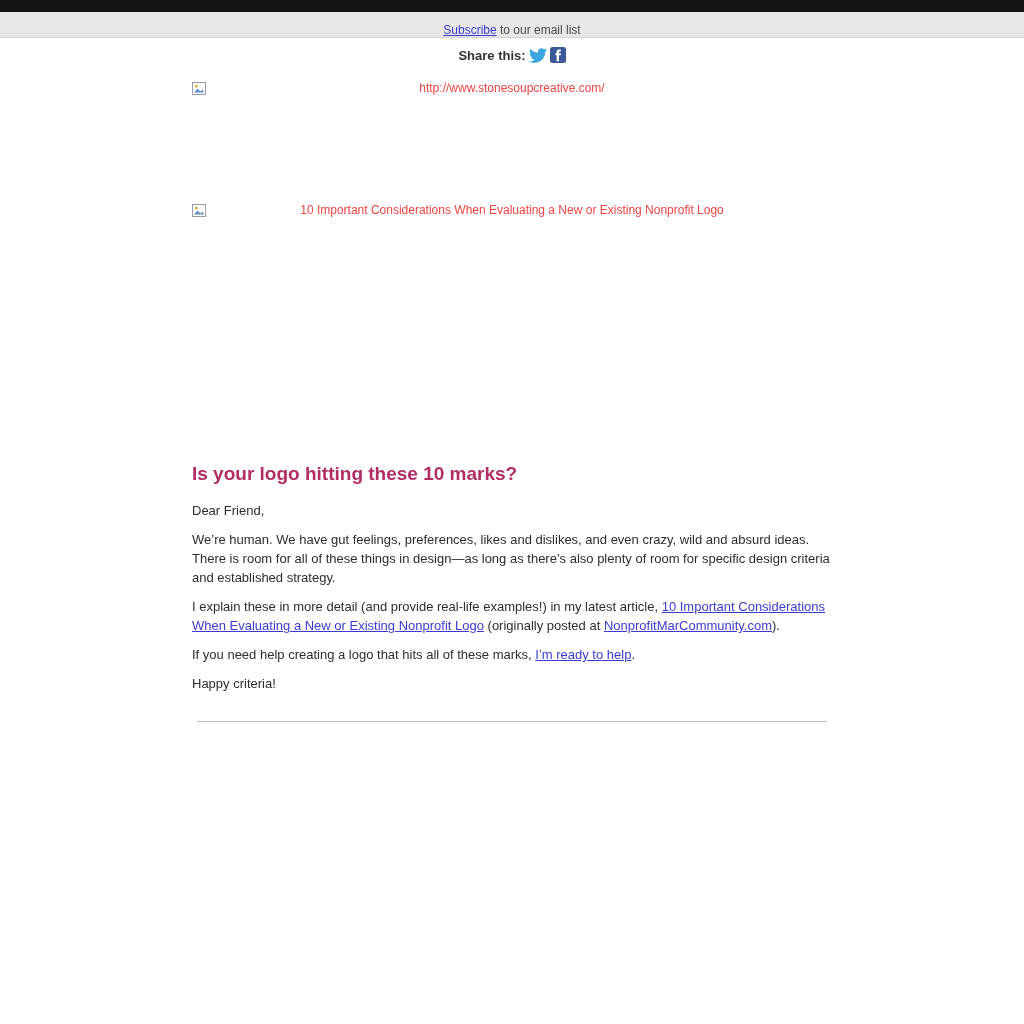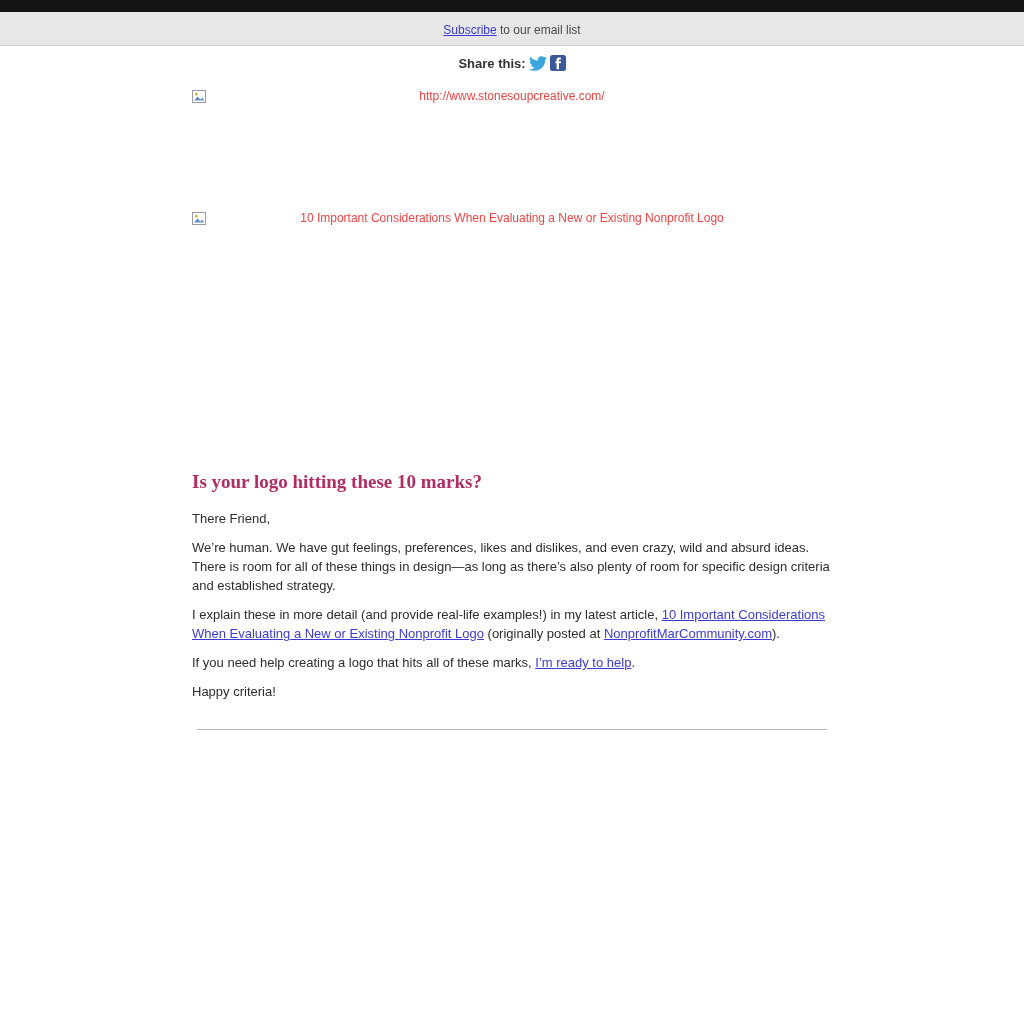--- a/index.html
+++ b/index.html
@@ -8,21 +8,21 @@
     background:#ffffff;
     font-family:"Liberation Sans", sans-serif;
     color:#2d2d2d;
     min-height:1024px;
   }
   .top-bar { height:12px; background:#141414; width:100%; }
   .subscribe-bar {
     background:#e7e7e7;
     border-bottom:1px solid #d4d4d4;
     text-align:center;
-    padding:11px 0 8px 0;
+    padding:11px 0 0 0;
     font-size:12px;
     color:#4a4a4a;
   }
   .subscribe-bar a { color:#3b3bd1; text-decoration:underline; cursor:pointer; }
   .content { width:640px; margin:0 auto; }
   .share-row {
     display:flex; justify-content:center; align-items:center;
     gap:3px; margin-top:7px; height:20px;
     font-size:13px; font-weight:bold; color:#333;
   }
@@ -38,21 +38,20 @@
   .img-block a, .img-block .alt-text {
     color:#ef4444; text-decoration:none; cursor:pointer;
   }
   .broken-icon { position:absolute; left:0; top:1px; }
   h1.article-heading {
     font-size:19px;
     font-weight:bold;
     color:#b12d63;
     margin-top:18px;
     margin-bottom:16px;
-    font-family:Liberation Serif, serif;
   }
   .content p {
     font-size:13px;
     line-height:19px;
     margin-bottom:10px;
     color:#2d2d2d;
   }
   .content p.tight { margin-bottom:12px; }
   .content a.body-link { color:#3b3bd1; text-decoration:underline; cursor:pointer; }
   ol.traits-list {
@@ -113,21 +112,21 @@
         <rect x="0.5" y="0.5" width="13" height="12" fill="#ffffff" stroke="#9a9aa8"></rect>
         <circle cx="4.3" cy="4.2" r="1.4" fill="#d9b23a"></circle>
         <path d="M2 10.5 L5.5 6.5 L8.5 9.5 L10.5 7.5 L12 10.5 Z" fill="#5f8fc7"></path>
       </svg>
     </span>
     <span class="alt-text">10 Important Considerations When Evaluating a New or Existing Nonprofit Logo</span>
   </a>
 
   <h1 class="article-heading">Is your logo hitting these 10 marks?</h1>
 
-  <p>There Friend,</p>
+  <p>Dear Friend,</p>
 
   <p>We’re human. We have gut feelings, preferences, likes and dislikes, and even crazy, wild and absurd ideas. There is room for all of these things in design—as long as there’s also plenty of room for specific design criteria and established strategy.</p>
 
 
 
   <p><span>I explain these in more detail (and provide real-life examples!) in my latest article, </span><a class="body-link">10 Important Considerations When Evaluating a New or Existing Nonprofit Logo</a><span> (originally posted at </span><a class="body-link">NonprofitMarCommunity.com</a><span>).</span></p>
 
   <p><span>If you need help creating a logo that hits all of these marks, </span><a class="body-link">I’m ready to help</a><span>.</span></p>
 
   <p>Happy criteria!</p>

